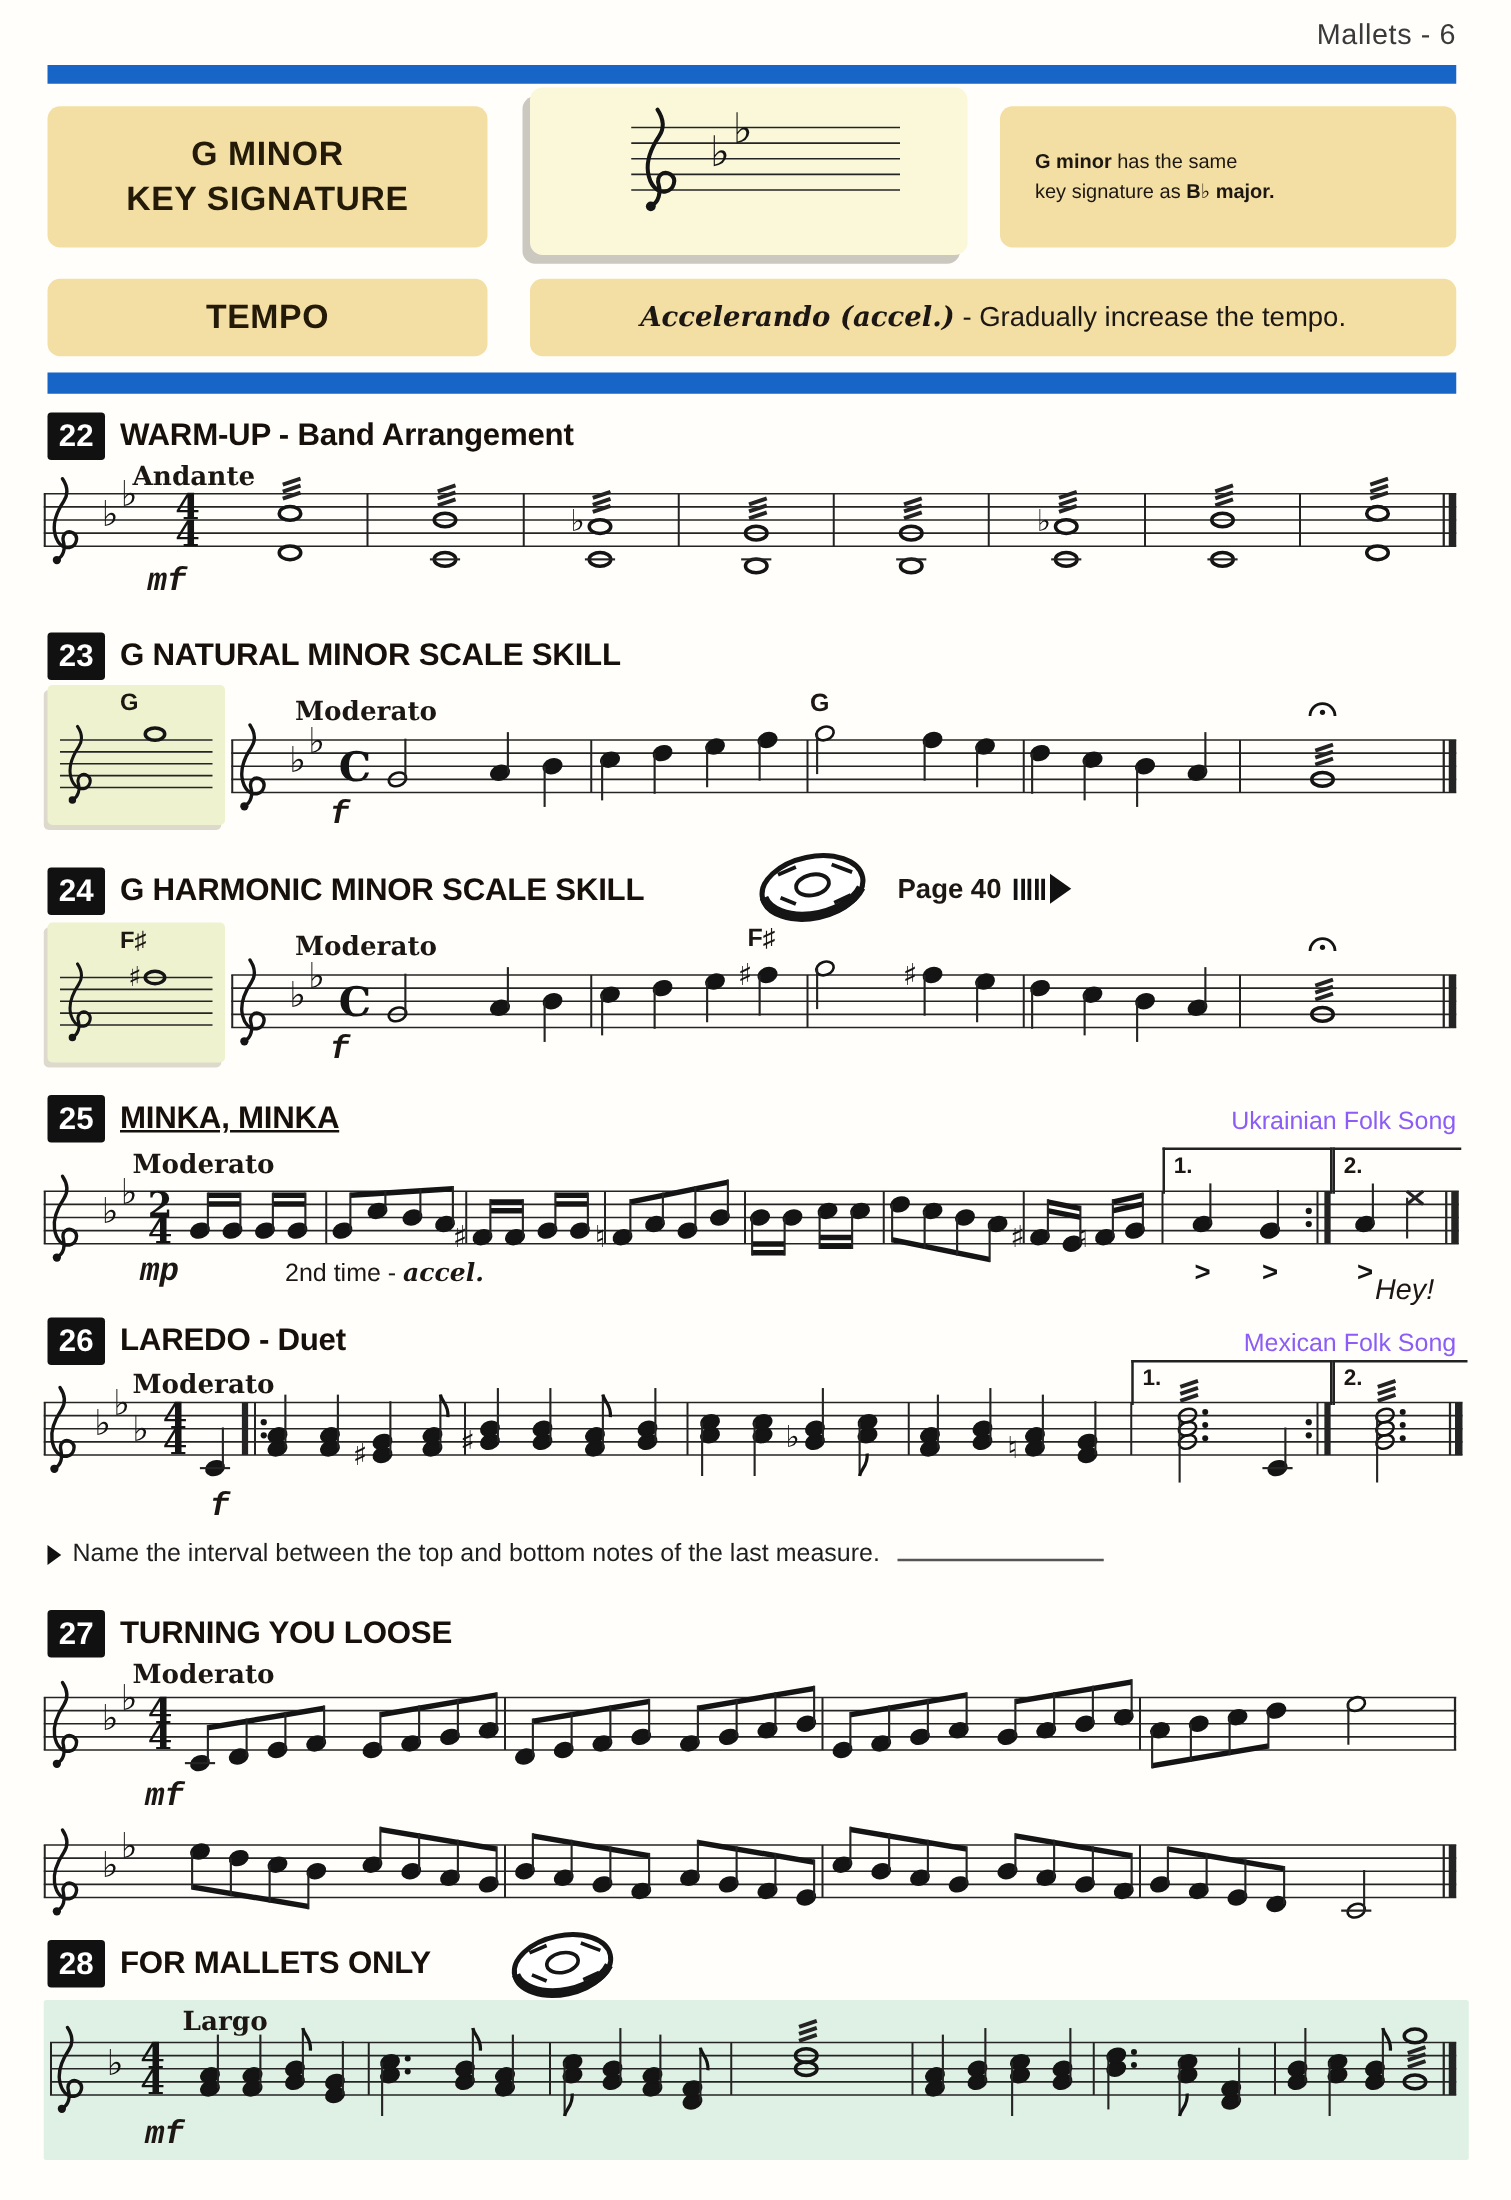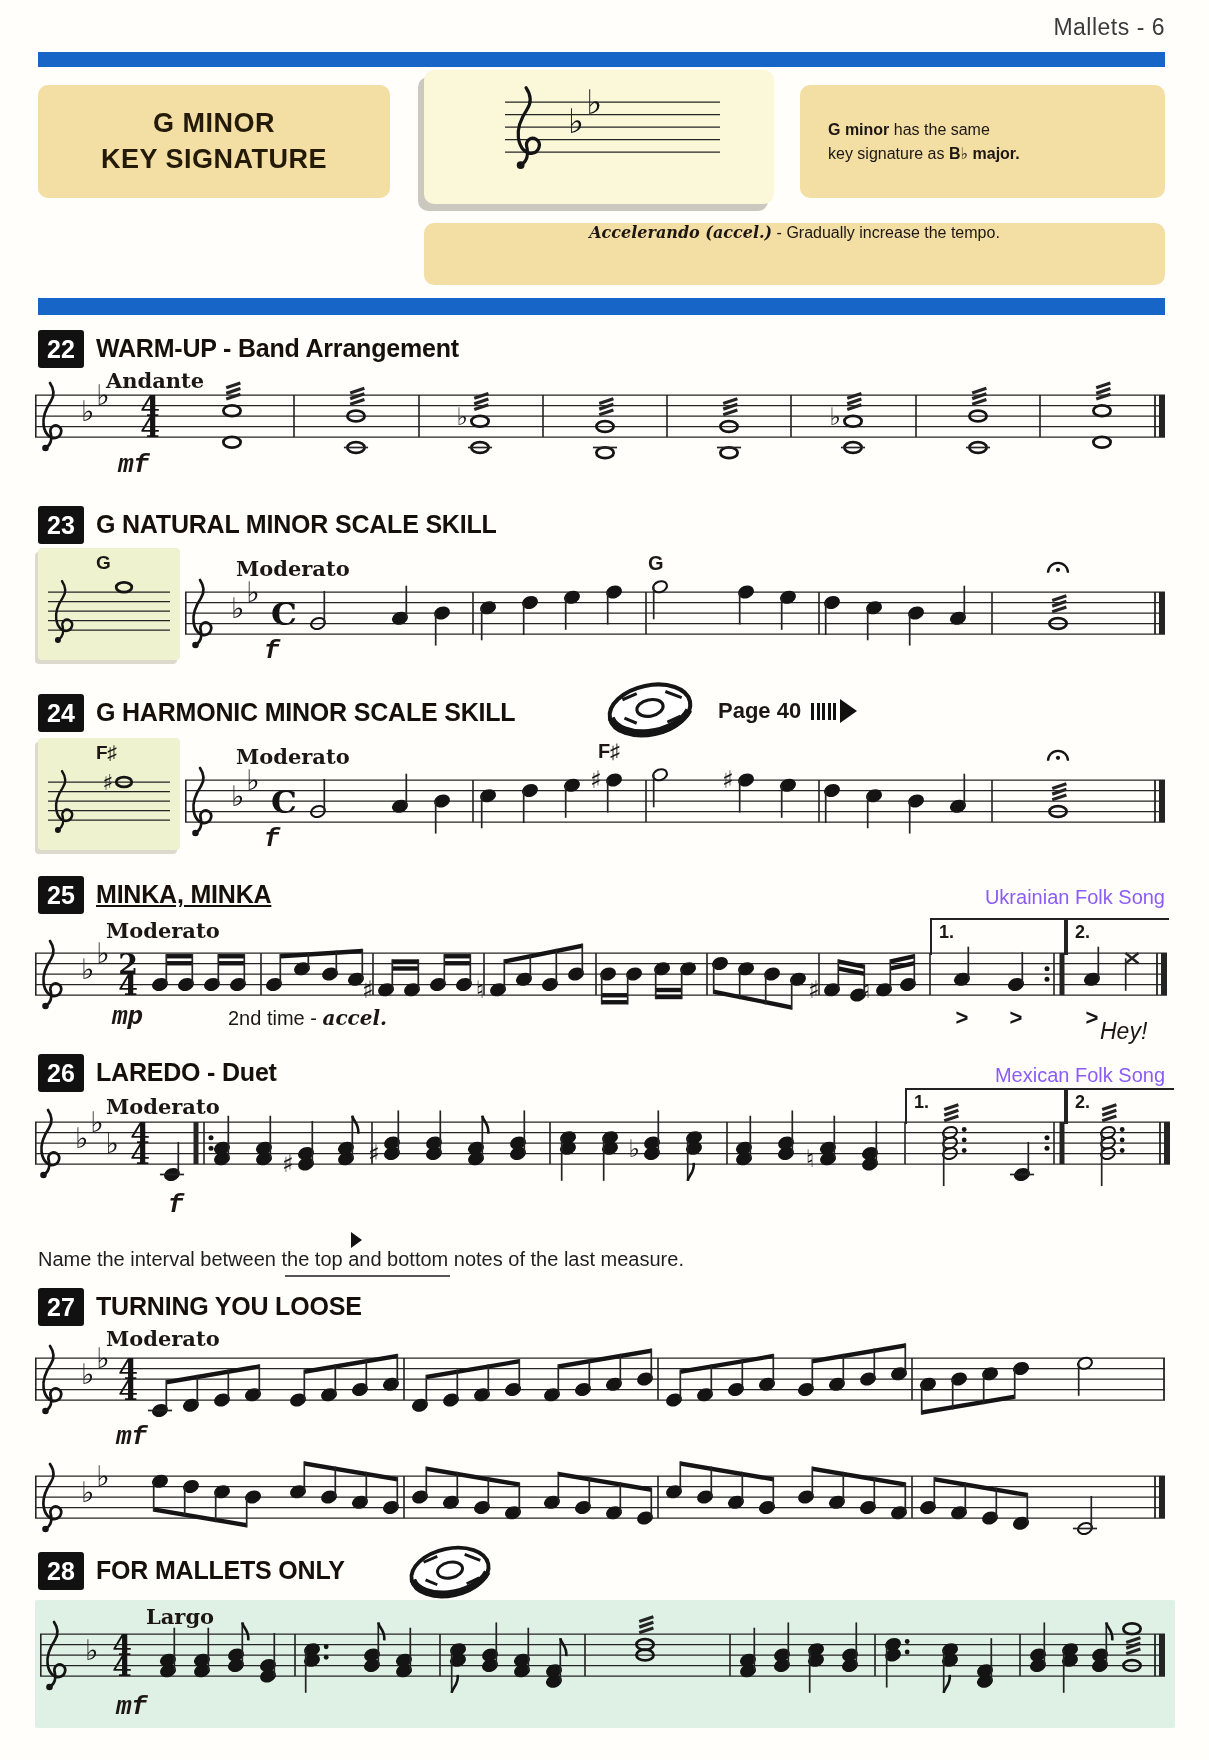--- a/index.html
+++ b/index.html
@@ -16,22 +16,22 @@
   .box{position:absolute;border-radius:10px;}
   .tan{background:var(--tan);}
   .ksbox{left:38px;top:85px;width:352px;height:113px;display:flex;align-items:center;justify-content:center;}
   .kstitle{font-weight:bold;font-size:27px;line-height:1.3;text-align:center;color:#241a08;letter-spacing:.5px;}
   .midbox{left:424px;top:70px;width:350px;height:134px;background:var(--pale);
           box-shadow:-6px 7px 0 rgba(140,135,120,.45);}
   .descbox{left:800px;top:85px;width:365px;height:113px;font-size:16px;line-height:1.45;
            padding:0;display:flex;align-items:center;}
   .descbox .inner{padding-left:28px;}
   .tempobox{left:38px;top:223px;width:352px;height:62px;display:flex;align-items:center;justify-content:center;}
-  .tempodef{left:424px;top:223px;width:741px;height:62px;display:flex;align-items:flex-start;justify-content:center;
-            font-size:16px;}
+  .tempodef{left:424px;top:223px;width:741px;height:62px;display:flex;align-items:center;justify-content:center;
+            font-size:22px;}
   .bold{font-weight:bold;}
   .bi{font-weight:bold;font-style:italic;font-family:"DejaVu Serif",serif;}
   .badge{position:absolute;left:38px;width:46px;height:38px;background:var(--badge);color:#fff;
          font-weight:bold;font-size:25px;text-align:center;line-height:38px;border-radius:3px;}
   .extitle{position:absolute;left:96px;font-weight:bold;font-size:25px;color:#17100a;letter-spacing:-0.2px;white-space:nowrap;}
   .tempomark{position:absolute;font-family:"DejaVu Serif",serif;font-weight:bold;font-size:21px;}
   .dyn{position:absolute;font-family:Liberation Mono, monospace;font-weight:bold;font-style:italic;font-size:26px;}
   .chord{position:absolute;font-weight:bold;font-size:20px;}
   .instr{position:absolute;font-size:20px;white-space:nowrap;}
   .hey{position:absolute;font-style:italic;font-size:23px;}
@@ -41,21 +41,21 @@
   .gblabel{position:absolute;font-weight:bold;font-size:19px;}
   .ending{position:absolute;border-top:2.5px solid #222;border-left:2.5px solid #222;}
   .ending.right{border-right:2.5px solid #222;}
   .ending span{display:block;font-weight:bold;font-size:18px;margin:2px 0 0 7px;}
   .mintbg{position:absolute;background:var(--mint);border-radius:2px;}
   .pageref{position:absolute;font-weight:bold;font-size:22px;white-space:nowrap;display:flex;align-items:center;}
   .pbar{display:inline-block;width:3px;height:17px;background:#111;margin-right:2.5px;}
   .pbars{margin-left:10px;display:inline-flex;align-items:center;}
   .ptri{display:inline-block;width:0;height:0;border-top:12px solid transparent;
         border-bottom:12px solid transparent;border-left:17px solid #111;margin-left:1px;}
-  .footnote{position:absolute;left:38px;font-size:20px;color:#1e1e1e;display:flex;align-items:center;flex-direction:column;}
+  .footnote{position:absolute;left:38px;font-size:20px;color:#1e1e1e;display:flex;align-items:center;}
   .fmark{display:inline-block;width:0;height:0;border-top:8px solid transparent;border-bottom:8px solid transparent;
          border-left:11px solid #111;margin-right:9px;}
   .blank{display:inline-block;width:165px;border-bottom:2px solid #555;margin-left:14px;transform:translateY(4px);}
   .cdicon{position:absolute;}
 </style>
 </head>
 <body>
 
 <div class="page">
   <div class="hdr">Mallets - 6</div>
@@ -65,20 +65,23 @@
     <div class="kstitle">
       <span>G MINOR</span><br>
       <span>KEY SIGNATURE</span>
     </div>
   </div>
   <div class="box midbox"></div>
   <div class="box tan descbox">
     <div class="inner" id="ksdesc"><span class="bold">G minor</span><span> has the same</span><br><span>key signature as </span><span class="bold">B♭ major.</span></div>
   </div>
 
+  <div class="box tan tempobox">
+    <div class="kstitle">TEMPO</div>
+  </div>
   <div class="box tan tempodef">
     <div id="tempodef"><span class="bold bi">Accelerando (accel.)</span><span> - Gradually increase the tempo.</span></div>
   </div>
 
   <div class="bluebar b2"></div>
   <div id="exercises">
       <div>
         <div class="badge" style="top: 330px;">22</div>
         <div class="extitle" style="top: 334px;">WARM-UP - Band Arrangement</div>
         <div class="tempomark" style="left: 106px; top: 368px;">Andante</div>

